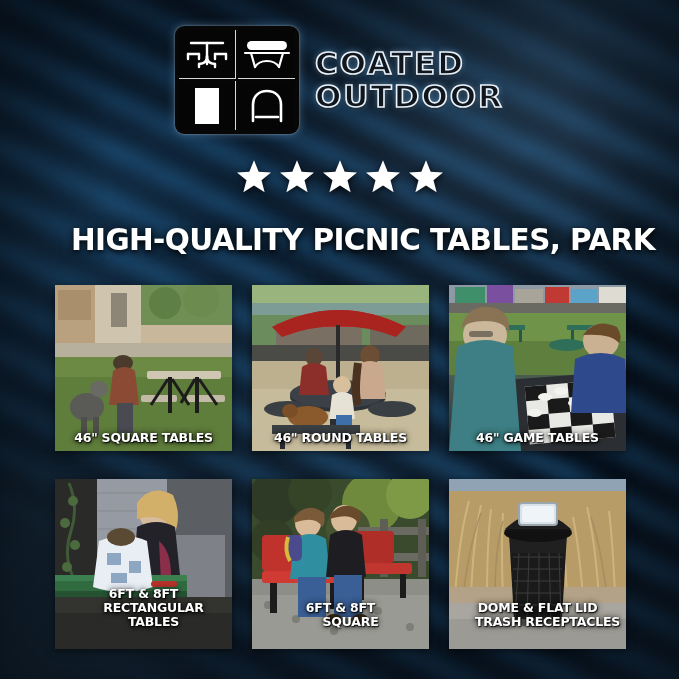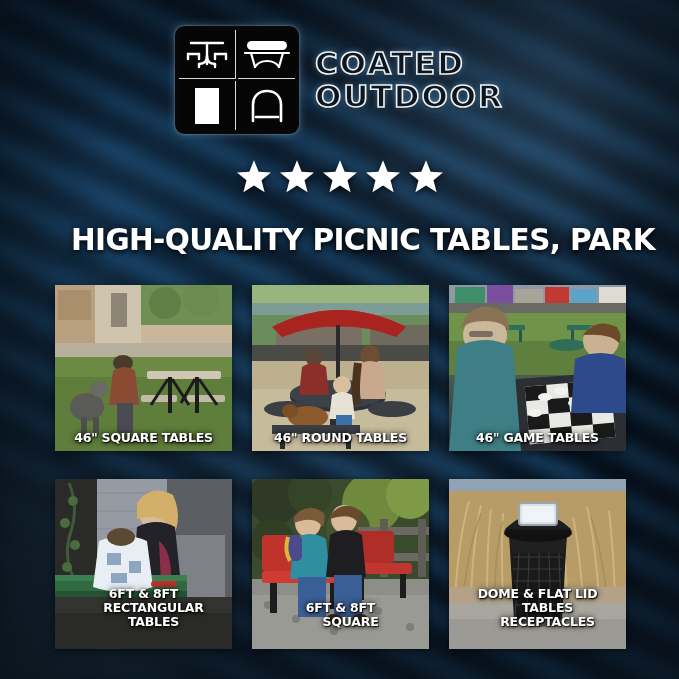--- a/index.html
+++ b/index.html
@@ -519,18 +519,18 @@
           <ellipse cx="89" cy="54" rx="34" ry="9" fill="#111"></ellipse>
           <path d="M55 52 q34 -34 68 0 z" fill="#141414"></path>
           <path d="M56 50 q33 -31 66 0 z" fill="#1d1d1d"></path>
           <rect x="70" y="24" width="38" height="22" rx="3" fill="#d8e2e8" stroke="#9aa6ad" stroke-width="2"></rect>
           <rect x="73" y="27" width="32" height="16" rx="2" fill="#eef4f8"></rect>
           <ellipse cx="89" cy="142" rx="26" ry="6" fill="#2a2a26" opacity=".55"></ellipse>
         </svg>
       </div>
       <div class="cap">
         <span>DOME &amp; FLAT LID</span>
-        <span class="cl2">TABLES RECEPTACLES</span>
+        <span class="cl2">TRASH RECEPTACLES</span>
       </div>
     </div>
 
   </div>
 </div>
 
 </body></html>

